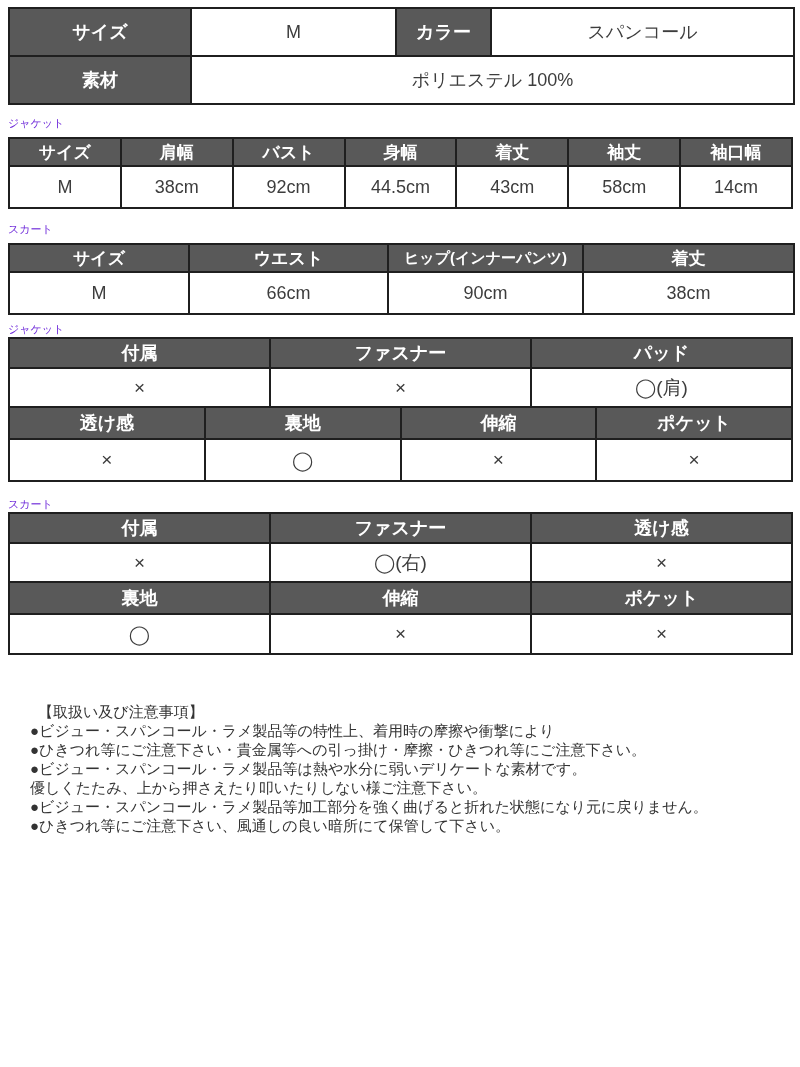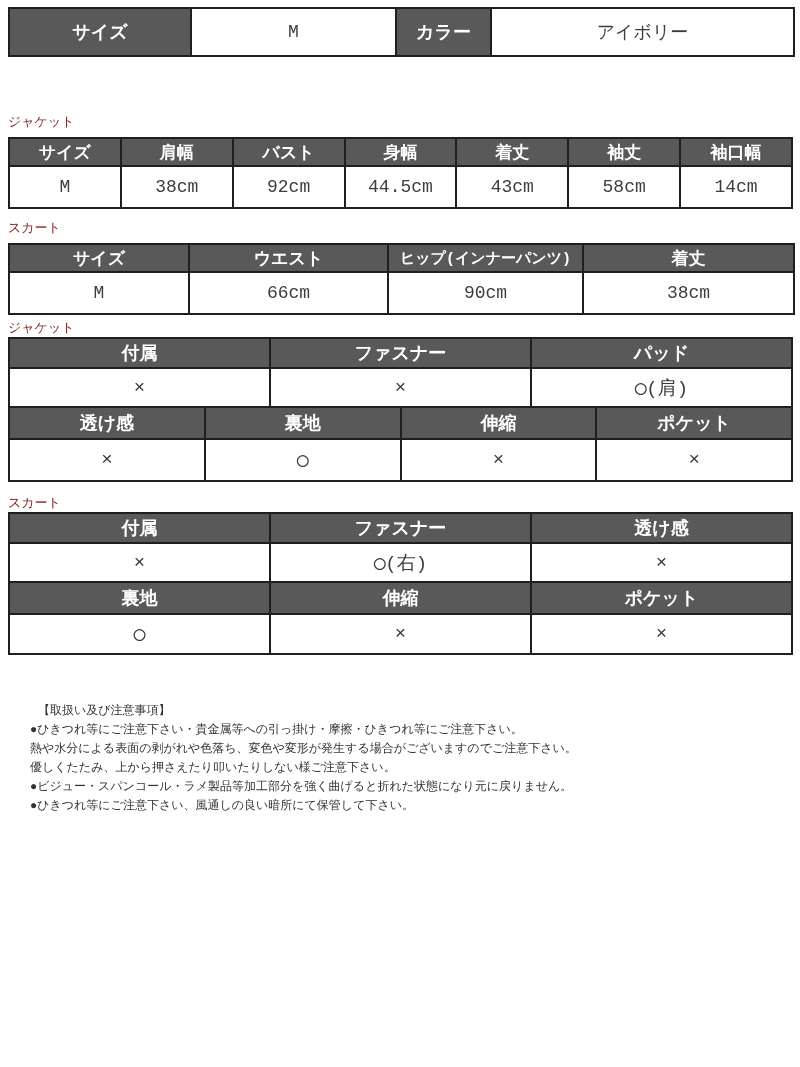--- a/index.html
+++ b/index.html
@@ -1,43 +1,43 @@
 <!DOCTYPE html>
 <html><head>
 <meta charset="utf-8">
 <style>
   html,body { margin:0; padding:0; background:#ffffff; }
   #sheet {
     position:relative; width:800px; height:1067px; background:#ffffff;
-    font-family:Liberation Mono, monospace;
+    font-family:Liberation Sans, sans-serif;
     overflow:hidden;
   }
   .tbl {
     position:absolute; left:8px; width:785px;
     border-collapse:collapse; table-layout:fixed;
   }
   .tbl td {
     border:2px solid #1f1f1f; text-align:center; vertical-align:middle;
     overflow:hidden; white-space:nowrap; padding:0;
   }
   .hd { background:#595959; color:#ffffff; font-weight:bold; font-size:18px; }
   .val { background:#ffffff; color:#3d3d3d; font-size:18px; }
   .size-tbl .hd { font-size:17px; }
   .size-tbl .small { font-size:15px; }
   .sec {
-    position:absolute; left:8px; font-size:13px; line-height:22px; color:#7f1d1d;
+    position:absolute; left:8px; font-size:11px; line-height:22px; color:#6d28d9;
   }
   .feat-wrap { position:absolute; left:0; top:0; width:800px; }
   .feat-wrap .tbl { position:relative; left:8px; }
   .feat-wrap .tbl + .tbl { margin-top:-2px; }
   .feat-tbl .hd { font-size:18px; }
   .feat-tbl .val { font-size:19px; }
   .notes {
     position:absolute; left:30px; top:702px; width:766px;
-    color:#333333; font-size:12px; line-height:19px;
+    color:#333333; font-size:15px; line-height:19px;
   }
   .notes .title { padding-left:8px; }
   .notes div { white-space:nowrap; }
 </style>
 </head>
 <body>
 
 <div id="sheet">
 
   <table class="tbl" style="top:7px;">
@@ -45,21 +45,25 @@
       <col style="width:182px">
         <col style="width:205px">
         <col style="width:95px">
         <col style="width:303px">
     </colgroup>
     <tbody>
         <tr style="height:48px;">
       <td class="hd">サイズ</td>
       <td class="val">M</td>
       <td class="hd">カラー</td>
-      <td class="val">アイボリー</td>
+      <td class="val">スパンコール</td>
+    </tr>
+    <tr style="height:48px;">
+      <td class="hd">素材</td>
+      <td class="val" colspan="3">ポリエステル 100%</td>
     </tr>
   </tbody>
     </table>
 
   <div class="sec" style="top:112px;">ジャケット</div>
   <table class="tbl size-tbl" style="top:137px;">
     <tbody>
         <tr style="height:28px;">
       <td class="hd">サイズ</td>
       <td class="hd">肩幅</td>
@@ -166,20 +170,21 @@
         <td class="val">◯</td>
         <td class="val">×</td>
         <td class="val">×</td>
       </tr>
     </tbody>
       </table>
   </div>
 
   <div class="notes">
     <div class="title">【取扱い及び注意事項】</div>
+    <div>●ビジュー・スパンコール・ラメ製品等の特性上、着用時の摩擦や衝撃により</div>
     <div>●ひきつれ等にご注意下さい・貴金属等への引っ掛け・摩擦・ひきつれ等にご注意下さい。</div>
-    <div>熱や水分による表面の剥がれや色落ち、変色や変形が発生する場合がございますのでご注意下さい。</div>
+    <div>●ビジュー・スパンコール・ラメ製品等は熱や水分に弱いデリケートな素材です。</div>
     <div>優しくたたみ、上から押さえたり叩いたりしない様ご注意下さい。</div>
     <div>●ビジュー・スパンコール・ラメ製品等加工部分を強く曲げると折れた状態になり元に戻りません。</div>
     <div>●ひきつれ等にご注意下さい、風通しの良い暗所にて保管して下さい。</div>
   </div>
 
 </div>
 
 </body></html>

